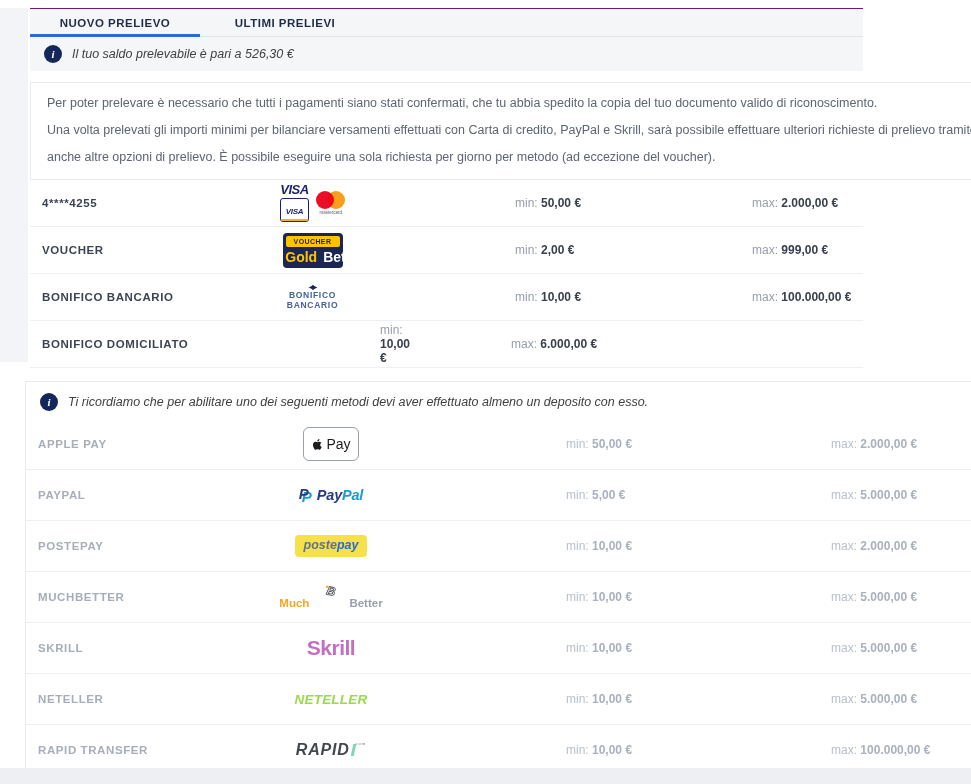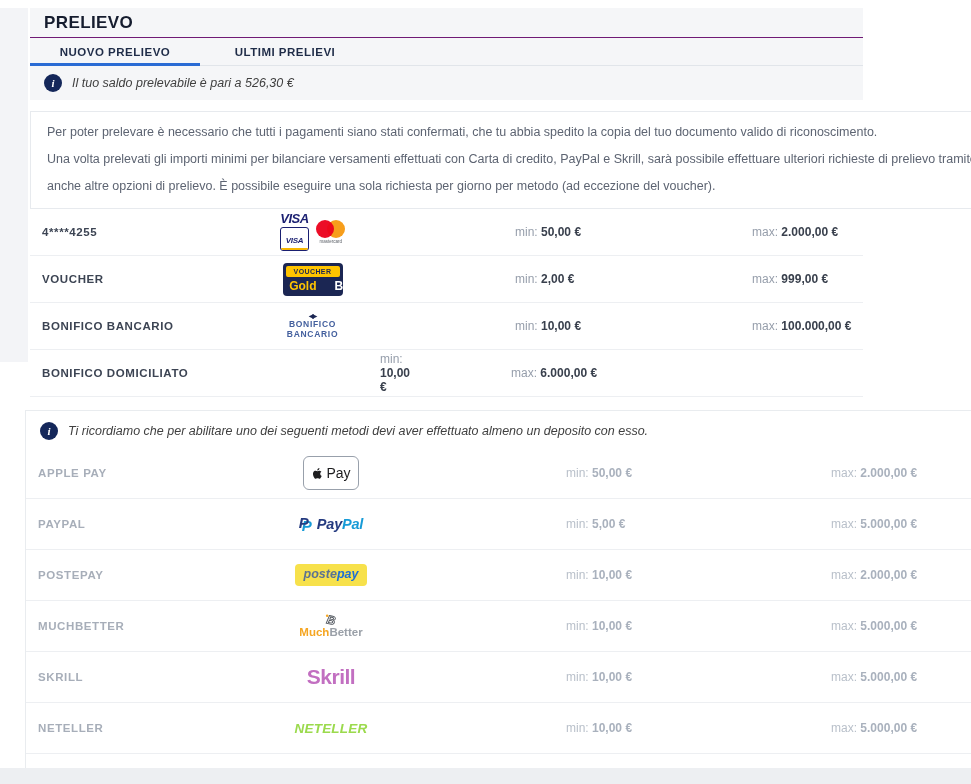--- a/index.html
+++ b/index.html
@@ -62,21 +62,21 @@
   .mc { display:flex; flex-direction:column; align-items:center; gap:1px; }
   .mc-circles { position:relative; width:29px; height:18px; }
   .mc-c { position:absolute; top:0; width:18px; height:18px; border-radius:50%; }
   .mc-red { left:0; background:#eb001b; z-index:2; opacity:.95; }
   .mc-org { left:11px; background:#f79e1b; z-index:1; }
   .mc-word { font-size:4.5px; color:#5a5f66; }
 
   .logo-voucher { width:60px; background:#1b2653; border-radius:4px; padding:3px; display:flex; flex-direction:column; gap:2px; }
   .voucher-band { background:#ffc400; border-radius:2px; text-align:center; font-size:7px; font-weight:800;
     color:#1b2653; padding:2px 0; letter-spacing:.4px; }
-  .voucher-gb { display:flex; align-items:center; justify-content:center; gap:18px; font-size:12px; font-weight:800; }
+  .voucher-gb { display:flex; align-items:center; justify-content:center; gap:6px; font-size:14px; font-weight:800; }
   .gb-sq { width:7px; height:7px; background:#ffc400; border-radius:1px; }
   .gb-gold { color:#ffc400; } .gb-bet { color:#fff;text-align:center; }
 
   .logo-bonifico { display:flex; flex-direction:column; align-items:center; color:#44609e;
     font-size:8.5px; letter-spacing:.7px; line-height:9.5px; font-weight:600; }
   .bonifico-arrows { font-size:6px; color:#1b2653; letter-spacing:-1px; line-height:7px; }
 
   .logo-pt { display:flex; flex-direction:column; align-items:center; }
   .pt-badge { width:30px; height:25px; background:#ffd500; border-radius:6px; display:flex; align-items:center;
     justify-content:center; font-weight:800; color:#1b2653; font-size:12px; }
@@ -91,39 +91,36 @@
   .pp-back { position:absolute; left:3px; top:3px; color:#179bd7; }
   .pp-front { position:absolute; left:0; top:0; color:#253b80; }
   .pp-word { font-weight:800; font-size:14.5px; font-style:italic; letter-spacing:-.2px; }
   .pp-pay { color:#253b80; } .pp-pal { color:#179bd7; }
 
   .logo-postepay { background:#f7e14b; border-radius:4px; padding:4px 9px 5px; font-style:italic; font-size:12.5px; line-height:13px; }
   .poste { color:#5d7390; font-weight:600;margin-top:8px; } .ppay { color:#1d6fd4; font-weight:800; }
 
   .logo-muchbetter { display:flex; flex-direction:column; align-items:center; line-height:1; gap:1px; }
   .mb-word { font-size:11.5px; font-weight:700; }
-  .mb-much { color:#f5a623; } .mb-better { color:#9aa0a8; }
+  .mb-much { color:#f5a623; } .mb-better { color:#9aa0a8;padding-left:40px; }
 
   .logo-skrill { font-size:21px; font-weight:800; color:#c26fc1; letter-spacing:-.5px; }
   .logo-neteller { font-size:13.5px; font-weight:800; font-style:italic; color:#9bda4d; letter-spacing:.2px; }
 
   .logo-rapid { display:flex; align-items:center; font-size:16px; font-weight:800; font-style:italic;
     color:#43484f; letter-spacing:.8px; }
   .rapid-mark { width:3px; height:12px; background:#7fd6b2; margin-left:2px; transform:skewX(-12deg); }
   .rapid-com { font-size:4px; color:#9aa0a8; margin-left:1px; align-self:flex-start; }
 </style>
 </head>
 <body>
 
 <div class="left-gutter"></div>
 
 <div class="top-wrap">
-  <div class="title-band">
-    <div class="page-title">PRELIEVO</div>
-  </div>
   <div class="tabs">
     <div class="tab active">NUOVO PRELIEVO</div>
     <div class="tab">ULTIMI PRELIEVI</div>
   </div>
   <div class="notice notice1">
     <div class="info-icon">i</div>
     <div class="notice-text">Il tuo saldo prelevabile è pari a 526,30 €</div>
   </div>
 </div>
 

